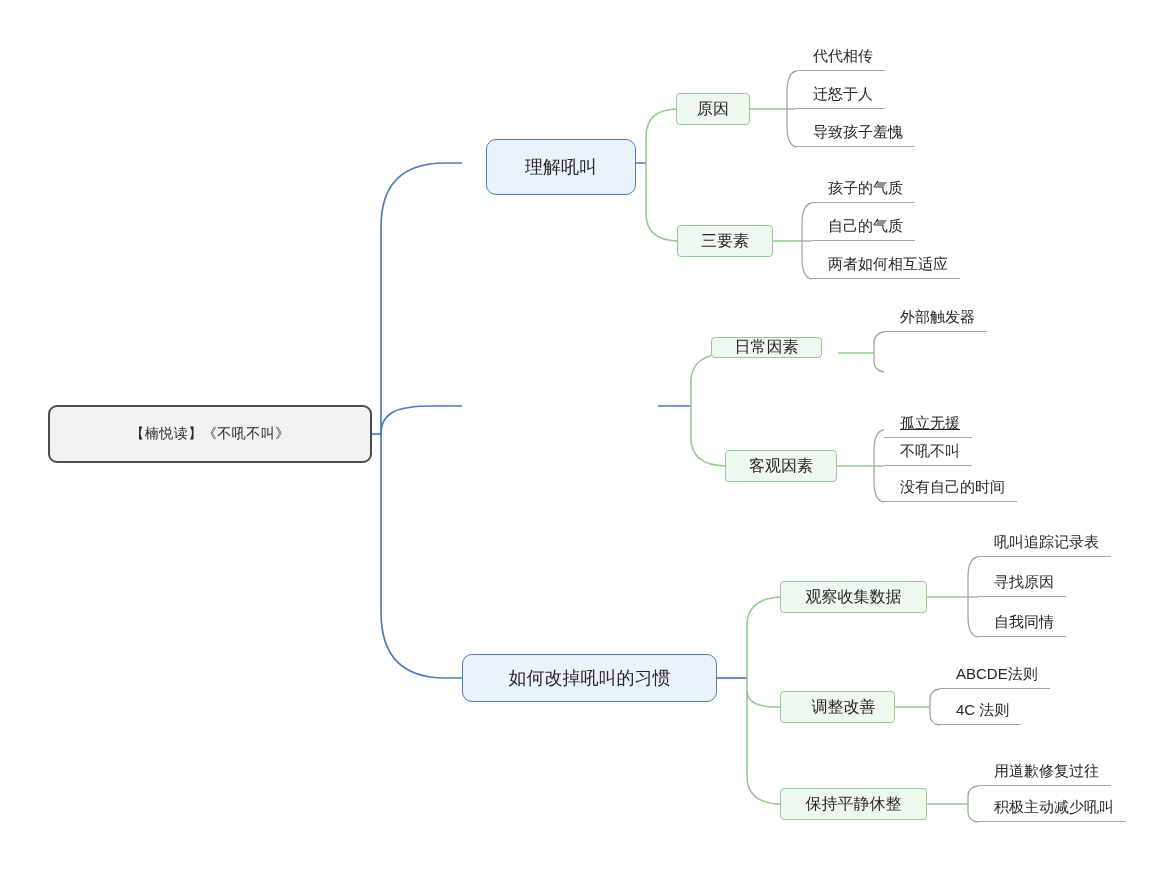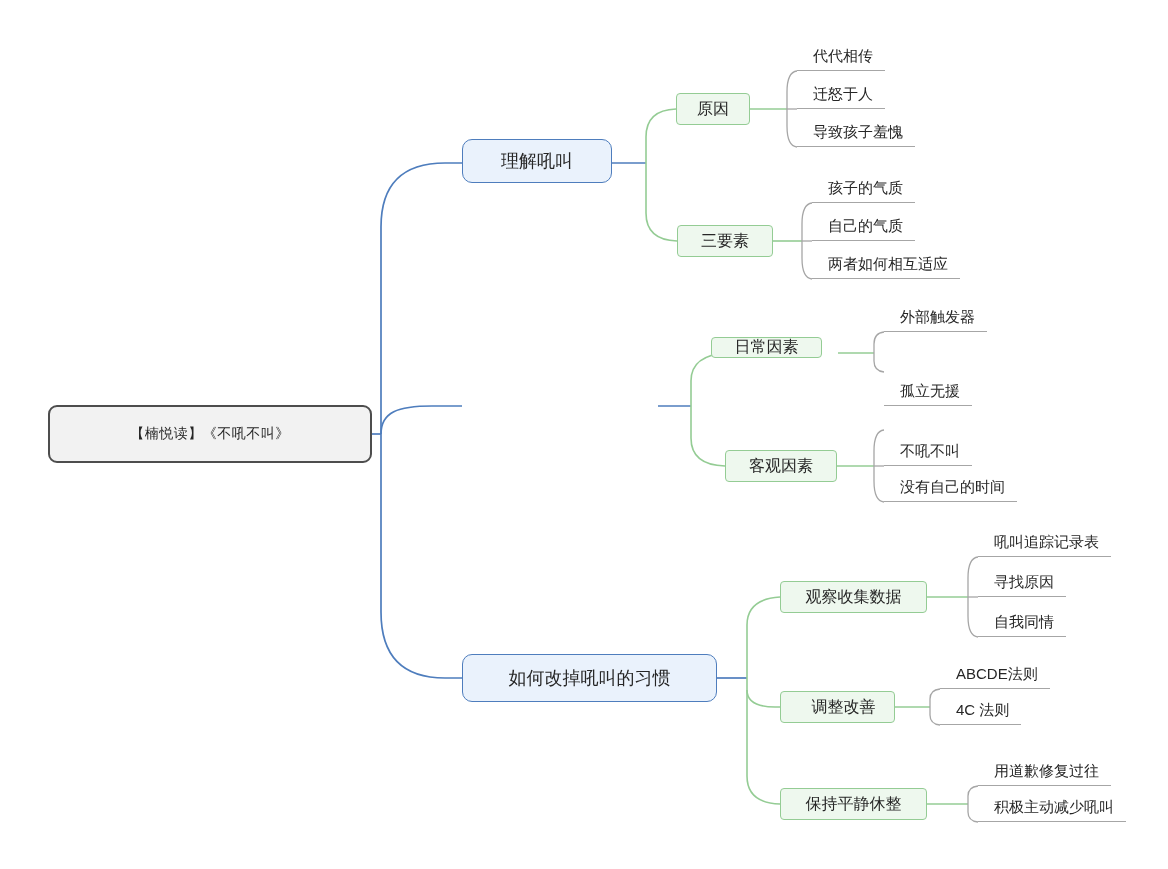--- a/index.html
+++ b/index.html
@@ -11,35 +11,35 @@
   .root{background:var(--root-fill,#f2f2f2);border:2px solid var(--root-border,#4d4d4d);
         border-radius:9px;font-size:14px;letter-spacing:.5px;}
   .l1{background:var(--l1-fill,#eaf2fc);border:1.6px solid var(--l1-border,#4e7dbd);
       border-radius:10px;font-size:18px;}
   .l2{background:var(--l2-fill,#eef8ee);border:1.5px solid var(--l2-border,#94cc94);
       border-radius:4px;font-size:16px;}
   .leaf{position:absolute;white-space:nowrap;font-size:15px;line-height:22px;
         padding:0 12px 3px 16px;border-bottom:1.3px solid var(--line,#a6a6a6);}
   
   .n-root{left:48px;top:405px;width:324px;height:58px;}
-  .n-b0{left:462px;top:139px;width:150px;height:44px;}
+  .n-b0{left:486px;top:139px;width:150px;height:56px;}
   .n-b1{left:462px;top:382px;width:196px;height:48px;}
   .n-b2{left:462px;top:654px;width:255px;height:48px;}
   .n-b0c0{left:676px;top:93px;width:74px;height:32px;}
   .n-b0c1{left:677px;top:225px;width:96px;height:32px;}
   .n-b1c0{left:711px;top:337px;width:111px;height:21px;}
   .n-b1c1{left:725px;top:450px;width:112px;height:32px;}
   .n-b2c0{left:780px;top:581px;width:147px;height:32px;}
   .n-b2c1{left:780px;top:691px;width:115px;height:32px;padding-left:12px;}
   .n-b2c2{left:780px;top:788px;width:147px;height:32px;}
   
   .lf-b0c0l0{left:797px;top:45px;}  .lf-b0c0l1{left:797px;top:83px;}  .lf-b0c0l2{left:797px;top:121px;}
   .lf-b0c1l0{left:812px;top:177px;} .lf-b0c1l1{left:812px;top:215px;} .lf-b0c1l2{left:812px;top:253px;}
   .lf-b1c0l0{left:884px;top:306px;} .lf-b1c0l1{left:884px;top:346px;}
-  .lf-b1c1l0{left:884px;top:380px;} .lf-b1c1l1{left:884px;top:440px;} .lf-b1c1l2{left:884px;top:476px;}
+  .lf-b1c1l0{left:884px;top:412px;text-decoration:underline;} .lf-b1c1l1{left:884px;top:440px;} .lf-b1c1l2{left:884px;top:476px;}
   .lf-b2c0l0{left:978px;top:531px;} .lf-b2c0l1{left:978px;top:571px;} .lf-b2c0l2{left:978px;top:611px;}
   .lf-b2c1l0{left:940px;top:663px;} .lf-b2c1l1{left:940px;top:699px;}
   .lf-b2c2l0{left:978px;top:760px;} .lf-b2c2l1{left:978px;top:796px;}
   path{fill:none;}
   .pblue{stroke:var(--l1-border,#4e7dbd);stroke-width:1.7px;}
   .pgreen{stroke:var(--l2-border,#94cc94);stroke-width:1.6px;}
   .pgray{stroke:var(--line,#a6a6a6);stroke-width:1.3px;}
 </style>
 </head>
 <body>

